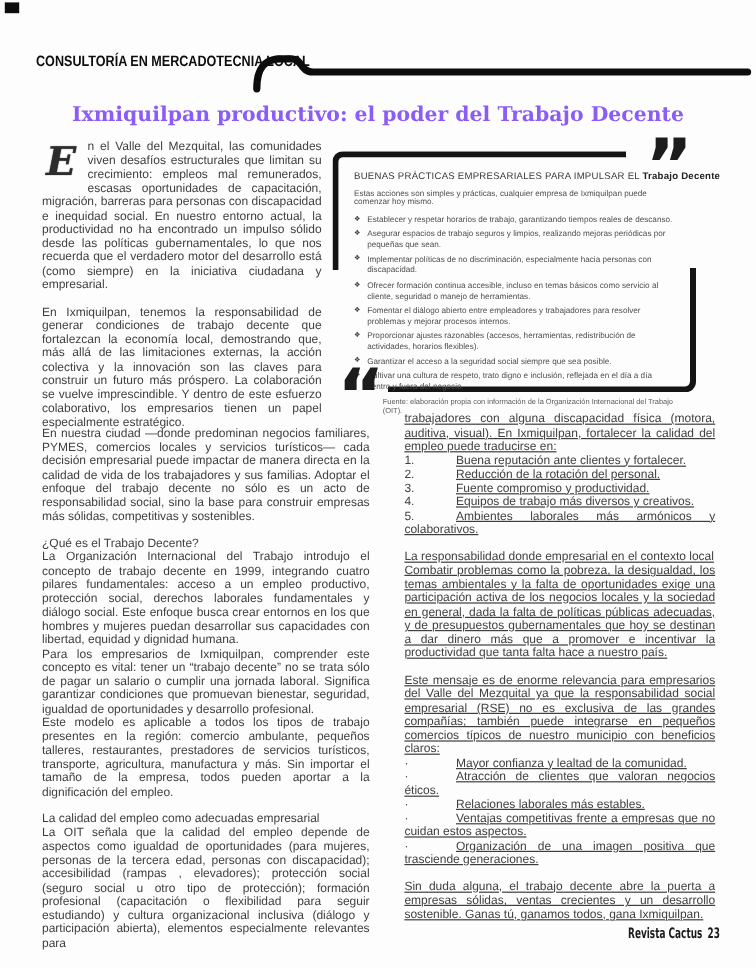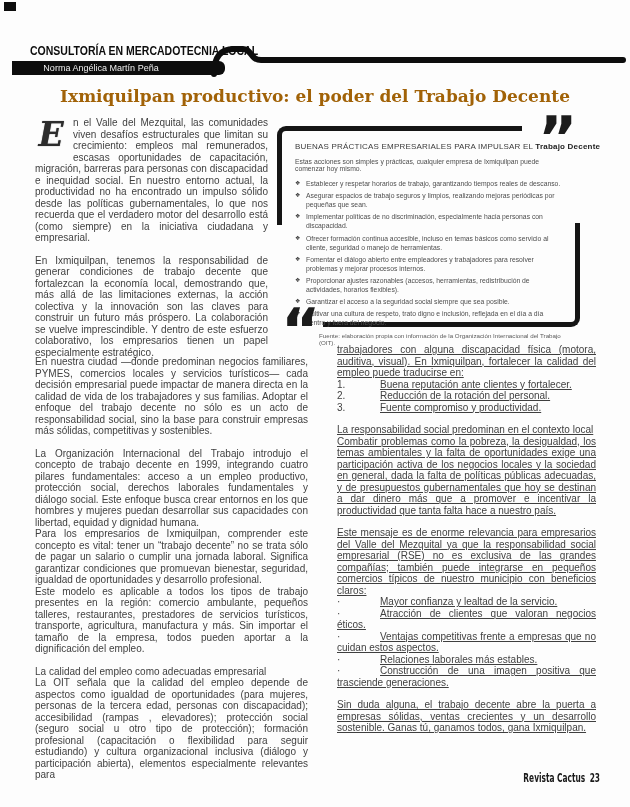--- a/index.html
+++ b/index.html
@@ -20,21 +20,21 @@
     border-radius:0 6px 6px 0;
   }
   .author-bar span{
     display:block;padding-left:33px;font-size:9.5px;color:#efefef;line-height:14px;
     transform:scaleX(0.95);transform-origin:left top;white-space:nowrap;
   }
   .header-swoosh{position:absolute;left:0;top:0;}
   
   .title{
     position:absolute;left:0;top:86px;width:630px;text-align:center;margin:0;
-    font-family:"DejaVu Serif", serif;font-weight:bold;font-size:17px;color:#a16207;
+    font-family:"DejaVu Serif", serif;font-weight:bold;font-size:17px;color:#8b5cf6;
   }
   
   .txt{font-size:10px;line-height:11.5px;text-align:justify;}
   .txt p{margin:0 0 11px 0;}
   .txt p.tight{margin:0;}
   .col-top{position:absolute;left:35px;top:117px;width:233px;}
   .col-left{position:absolute;left:35px;top:356px;width:273px;}
   .col-right{position:absolute;left:337px;top:344px;width:259px;text-decoration:underline;}
   .head{margin:0 !important;}
   .dropcap{
@@ -79,23 +79,20 @@
 </head>
 <body>
 
 <div class="page">
 
   <div class="corner-square"></div>
   <div class="category">CONSULTORÍA EN MERCADOTECNIA LOCAL</div>
   <svg class="header-swoosh" width="630" height="90" viewBox="0 0 630 90">
     <path d="M214,74 C214,56 221,49 234,49 L243,49 C252,49 250,60 261,60 L623,60" fill="none" stroke="#0d0d0d" stroke-width="6" stroke-linecap="round"></path>
   </svg>
-  <div class="author-bar">
-    <span>Norma Angélica Martín Peña</span>
-  </div>
 
   <h1 class="title">Ixmiquilpan productivo: el poder del Trabajo Decente</h1>
 
   <div class="col-top txt">
     <p><span class="dropcap">E</span><span>n el Valle del Mezquital, las comunidades viven desafíos estructurales que limitan su crecimiento: empleos mal remunerados, escasas oportunidades de capacitación, migración, barreras para personas con discapacidad e inequidad social. En nuestro entorno actual, la productividad no ha encontrado un impulso sólido desde las políticas gubernamentales, lo que nos recuerda que el verdadero motor del desarrollo está (como siempre) en la iniciativa ciudadana y empresarial.</span></p>
     <p class="tight">En Ixmiquilpan, tenemos la responsabilidad de generar condiciones de trabajo decente que fortalezcan la economía local, demostrando que, más allá de las limitaciones externas, la acción colectiva y la innovación son las claves para construir un futuro más próspero. La colaboración se vuelve imprescindible. Y dentro de este esfuerzo colaborativo, los empresarios tienen un papel especialmente estratégico.</p>
   </div>
 
   <div class="callout">
     <div class="bracket-tl"></div>
@@ -114,44 +111,47 @@
       <div class="box-item"><span class="diamond">❖</span><span>Cultivar una cultura de respeto, trato digno e inclusión, reflejada en el día a día dentro y fuera del negocio.</span></div>
 
       <div class="box-source">Fuente: elaboración propia con información de la Organización Internacional del Trabajo (OIT).</div>
     </div>
   </div>
   <div class="quote quote-close">”</div>
   <div class="quote quote-open">“</div>
 
   <div class="col-left txt">
     <p>En nuestra ciudad —donde predominan negocios familiares, PYMES, comercios locales y servicios turísticos— cada decisión empresarial puede impactar de manera directa en la calidad de vida de los trabajadores y sus familias. Adoptar el enfoque del trabajo decente no sólo es un acto de responsabilidad social, sino la base para construir empresas más sólidas, competitivas y sostenibles.</p>
+    <p class="head">¿Qué es el Trabajo Decente?</p>
     <p class="tight">La Organización Internacional del Trabajo introdujo el concepto de trabajo decente en 1999, integrando cuatro pilares fundamentales: acceso a un empleo productivo, protección social, derechos laborales fundamentales y diálogo social. Este enfoque busca crear entornos en los que hombres y mujeres puedan desarrollar sus capacidades con libertad, equidad y dignidad humana.</p>
     <p class="tight">Para los empresarios de Ixmiquilpan, comprender este concepto es vital: tener un “trabajo decente” no se trata sólo de pagar un salario o cumplir una jornada laboral. Significa garantizar condiciones que promuevan bienestar, seguridad, igualdad de oportunidades y desarrollo profesional.</p>
     <p>Este modelo es aplicable a todos los tipos de trabajo presentes en la región: comercio ambulante, pequeños talleres, restaurantes, prestadores de servicios turísticos, transporte, agricultura, manufactura y más. Sin importar el tamaño de la empresa, todos pueden aportar a la dignificación del empleo.</p>
     <p class="head">La calidad del empleo como adecuadas empresarial</p>
     <p class="tight">La OIT señala que la calidad del empleo depende de aspectos como igualdad de oportunidades (para mujeres, personas de la tercera edad, personas con discapacidad); accesibilidad (rampas , elevadores); protección social (seguro social u otro tipo de protección); formación profesional (capacitación o flexibilidad para seguir estudiando) y cultura organizacional inclusiva (diálogo y participación abierta), elementos especialmente relevantes para</p>
   </div>
 
   <div class="col-right txt">
     <p class="tight">trabajadores con alguna discapacidad física (motora, auditiva, visual). En Ixmiquilpan, fortalecer la calidad del empleo puede traducirse en:</p>
 
     <div class="r-item"><span class="marker">1.</span><span>Buena reputación ante clientes y fortalecer.</span></div>
     <div class="r-item"><span class="marker">2.</span><span>Reducción de la rotación del personal.</span></div>
     <div class="r-item"><span class="marker">3.</span><span>Fuente compromiso y productividad.</span></div>
+    <div class="r-item"><span class="marker">4.</span><span>Equipos de trabajo más diversos y creativos.</span></div>
+    <div class="r-item"><span class="marker">5.</span><span>Ambientes laborales más armónicos y colaborativos.</span></div>
 
     <div class="list-gap"></div>
-    <p class="head">La responsabilidad social predominan en el contexto local</p>
+    <p class="head">La responsabilidad donde empresarial en el contexto local</p>
     <p>Combatir problemas como la pobreza, la desigualdad, los temas ambientales y la falta de oportunidades exige una participación activa de los negocios locales y la sociedad en general, dada la falta de políticas públicas adecuadas, y de presupuestos gubernamentales que hoy se destinan a dar dinero más que a promover e incentivar la productividad que tanta falta hace a nuestro país.</p>
     <p class="tight">Este mensaje es de enorme relevancia para empresarios del Valle del Mezquital ya que la responsabilidad social empresarial (RSE) no es exclusiva de las grandes compañías; también puede integrarse en pequeños comercios típicos de nuestro municipio con beneficios claros:</p>
 
-    <div class="r-item"><span class="marker">·</span><span>Mayor confianza y lealtad de la servicio.</span></div>
+    <div class="r-item"><span class="marker">·</span><span>Mayor confianza y lealtad de la comunidad.</span></div>
     <div class="r-item"><span class="marker">·</span><span>Atracción de clientes que valoran negocios éticos.</span></div>
+    <div class="r-item"><span class="marker">·</span><span>Relaciones laborales más estables.</span></div>
     <div class="r-item"><span class="marker">·</span><span>Ventajas competitivas frente a empresas que no cuidan estos aspectos.</span></div>
-    <div class="r-item"><span class="marker">·</span><span>Relaciones laborales más estables.</span></div>
-    <div class="r-item"><span class="marker">·</span><span>Construcción de una imagen positiva que trasciende generaciones.</span></div>
+    <div class="r-item"><span class="marker">·</span><span>Organización de una imagen positiva que trasciende generaciones.</span></div>
 
     <div class="list-gap"></div>
     <p class="tight">Sin duda alguna, el trabajo decente abre la puerta a empresas sólidas, ventas crecientes y un desarrollo sostenible. Ganas tú, ganamos todos, gana Ixmiquilpan.</p>
   </div>
 
   <div class="footer">
     <span>Revista Cactus</span><span class="pageno">23</span>
   </div>
 
 </div>

